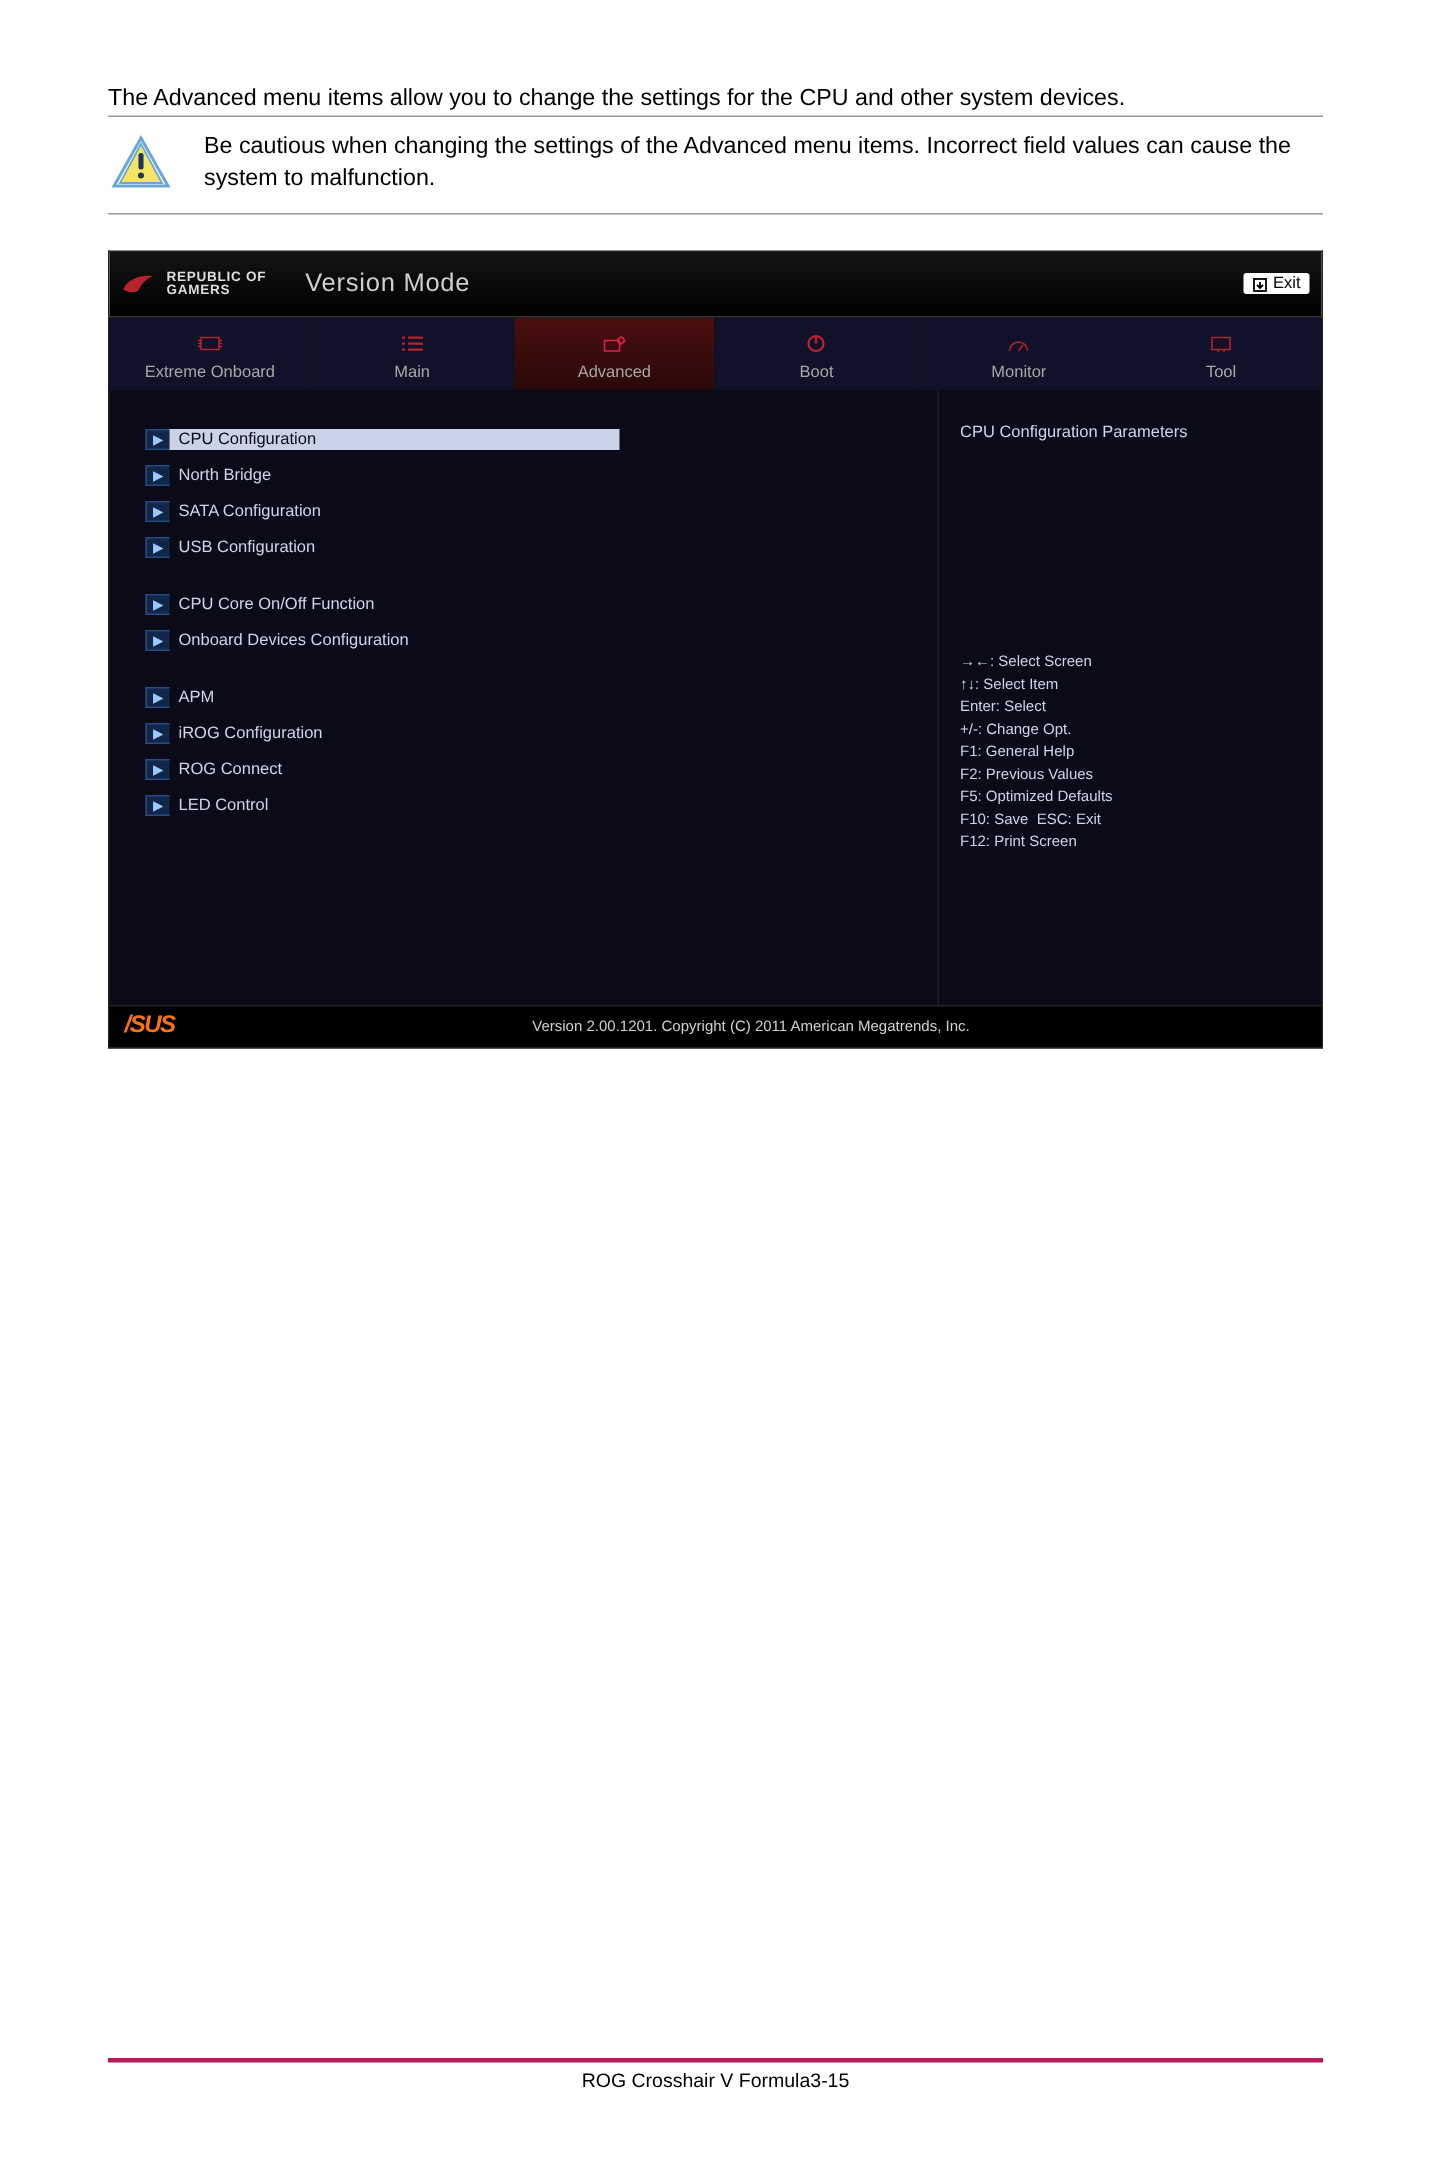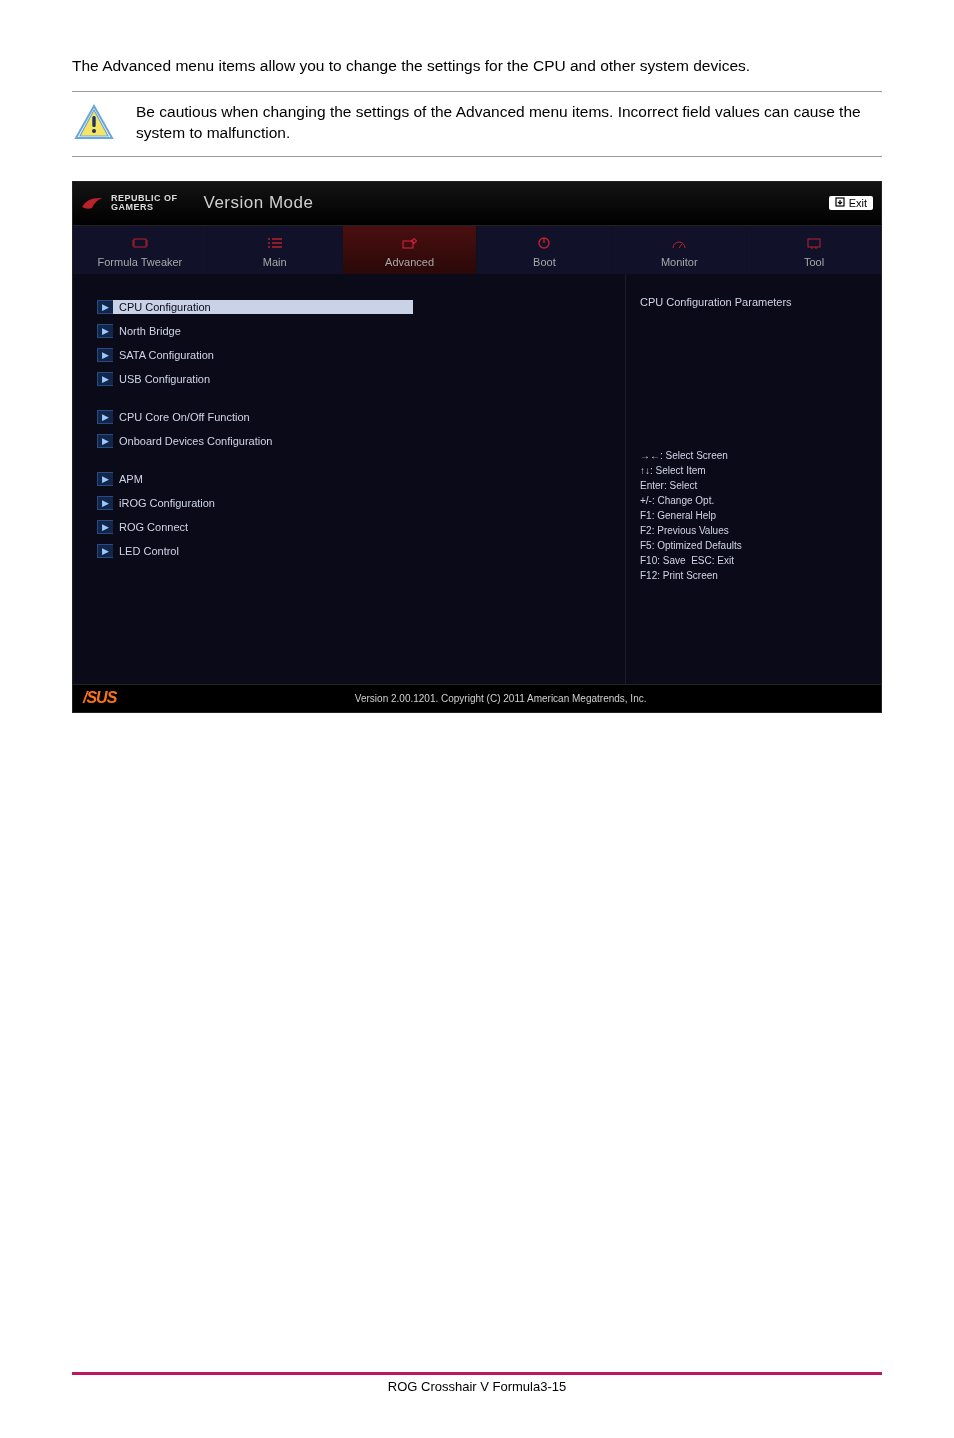--- a/index.html
+++ b/index.html
@@ -1,29 +1,29 @@
 <!DOCTYPE html>
 <html><head>
 <meta charset="utf-8">
 <style>
   * { box-sizing: border-box; margin: 0; padding: 0; }
   html, body { width: 954px; height: 1438px; background: #fff; font-family: Arial, Helvetica, sans-serif; color: #000; }
   .page { padding: 56px 72px 40px 72px; position: relative; height: 100%; }
   .heading { font-size: 28px; font-weight: 700; margin-bottom: 10px; }
-  .intro { font-size: 15.5px; line-height: 1.35; margin-bottom: 14px; }
+  .intro { font-size: 15.5px; line-height: 1.35; margin-bottom: 0; }
   .callout { display: flex; align-items: flex-start; gap: 20px; border-top: 1px solid #999; border-bottom: 1px solid #999; padding: 10px 6px 12px 0; margin-bottom: 24px; }
   .callout-icon { flex: 0 0 44px; display: flex; align-items: center; justify-content: center; padding-top: 2px; }
   .callout-text { font-size: 15.5px; line-height: 1.35; }
   
   .bios-wrap { width: 810px; margin: 0 auto; }
   .bios-topbar { height: 44px; background: linear-gradient(#141414,#000); border: 1px solid #222; border-bottom: none; display: flex; align-items: center; justify-content: space-between; padding: 0 8px; }
   .rog-logo { display: flex; align-items: center; gap: 8px; }
   .rog-text { color: #ddd; font-size: 9px; line-height: 9px; font-weight: 700; letter-spacing: .5px; }
   .adv-mode { color: #cfcfcf; font-size: 17px; font-weight: 300; letter-spacing: .5px; margin-left: 18px; }
-  .exit-box { background: #fff; color: #000; font-size: 11px; padding: 1px 6px; display: flex; align-items: flex-start; gap: 4px; border-radius: 2px; }
+  .exit-box { background: #fff; color: #000; font-size: 11px; padding: 1px 6px; display: flex; align-items: flex-end; gap: 4px; border-radius: 2px; }
   .exit-box svg { width: 10px; height: 10px; }
   .bios-body { border: 1px solid #222; background: #0b0a18; position: relative; }
   .tabs { display: flex; }
   .tab { flex: 1; text-align: center; padding: 8px 0 6px 0; font-size: 11px; color: #a8a8a8; border-right: 1px solid #10101e; background: #11122a; }
   .tab:last-child { border-right: none; }
   .tab.active { background: linear-gradient(#4a0f0f,#2a0808); }
   .tab .ticon { height: 18px; display: flex; align-items: center; justify-content: center; margin-bottom: 4px; color: #b8222b; }
   .tab .tlabel { display: block; }
   .content-row { display: flex; }
   .menu-col { flex: 1; padding: 22px 18px 26px 24px; min-height: 410px; }
@@ -82,21 +82,21 @@
 
     <div class="bios-body">
       <div class="tabs">
         <div class="tab">
           <div class="ticon">
               <svg width="18" height="14" viewBox="0 0 18 14">
                 <rect x="3" y="3" width="12" height="8" fill="none" stroke="#b8222b"></rect>
                 <path d="M1 5h2M1 7h2M1 9h2M15 5h2M15 7h2M15 9h2" stroke="#b8222b"></path>
               </svg>
             </div>
-          <span class="tlabel">Formula Tweaker</span>
+          <span class="tlabel">Extreme Onboard</span>
         </div>
         <div class="tab">
           <div class="ticon">
               <svg width="16" height="12" viewBox="0 0 16 12">
                 <path d="M1 2h2M5 2h10M1 6h2M5 6h10M1 10h2M5 10h10" stroke="#b8222b" stroke-width="1.5"></path>
               </svg>
             </div>
           <span class="tlabel">Main</span>
         </div>
         <div class="tab active">

